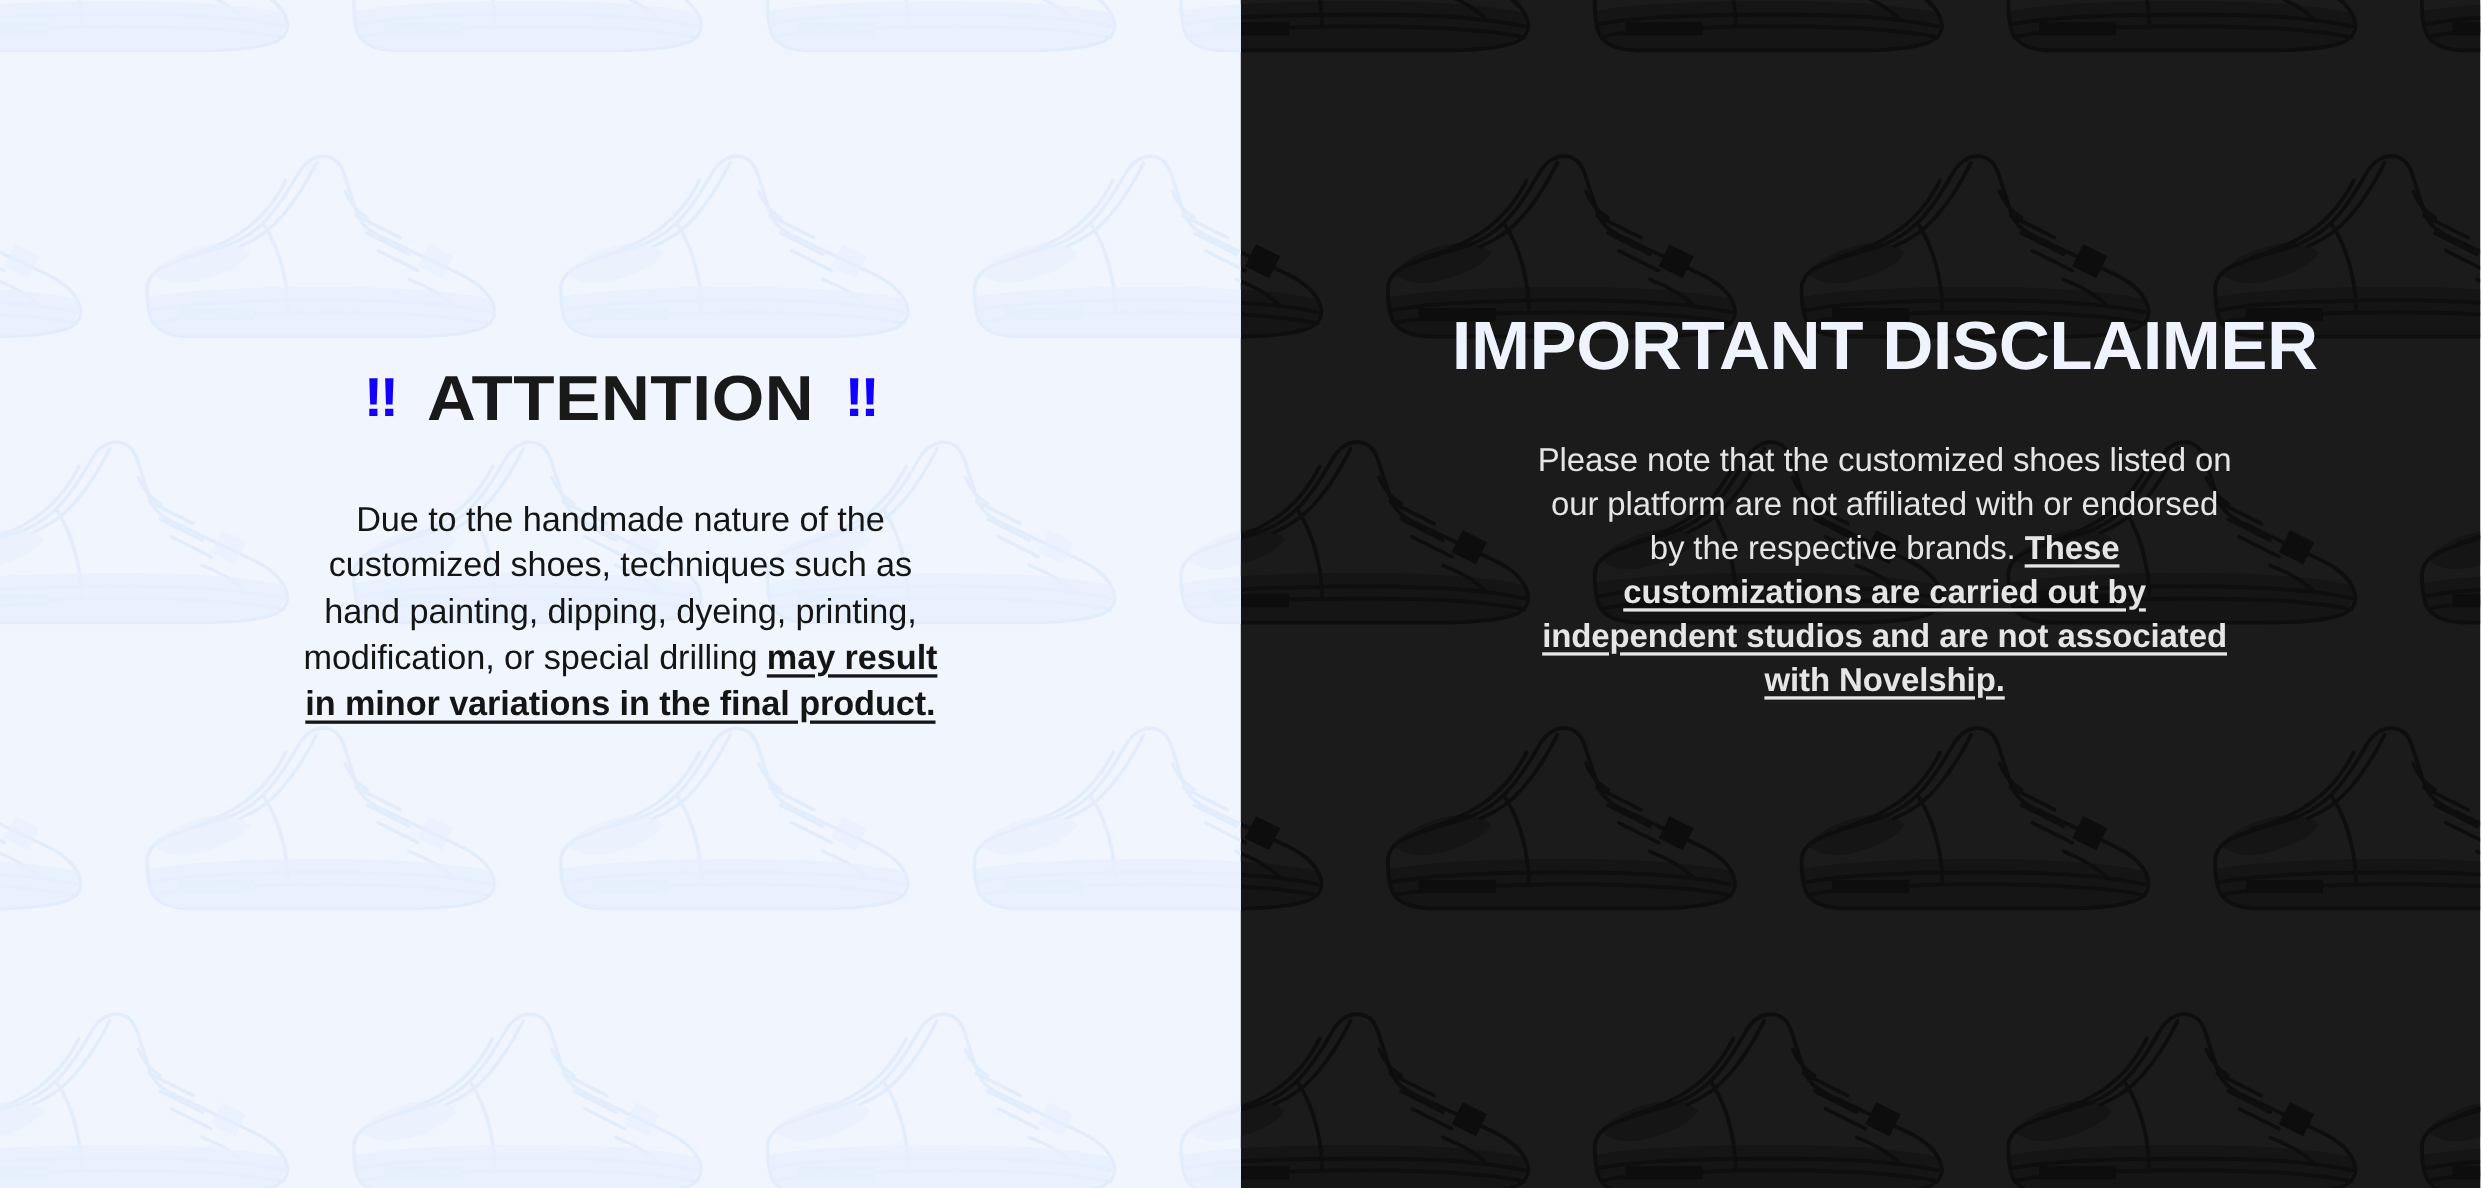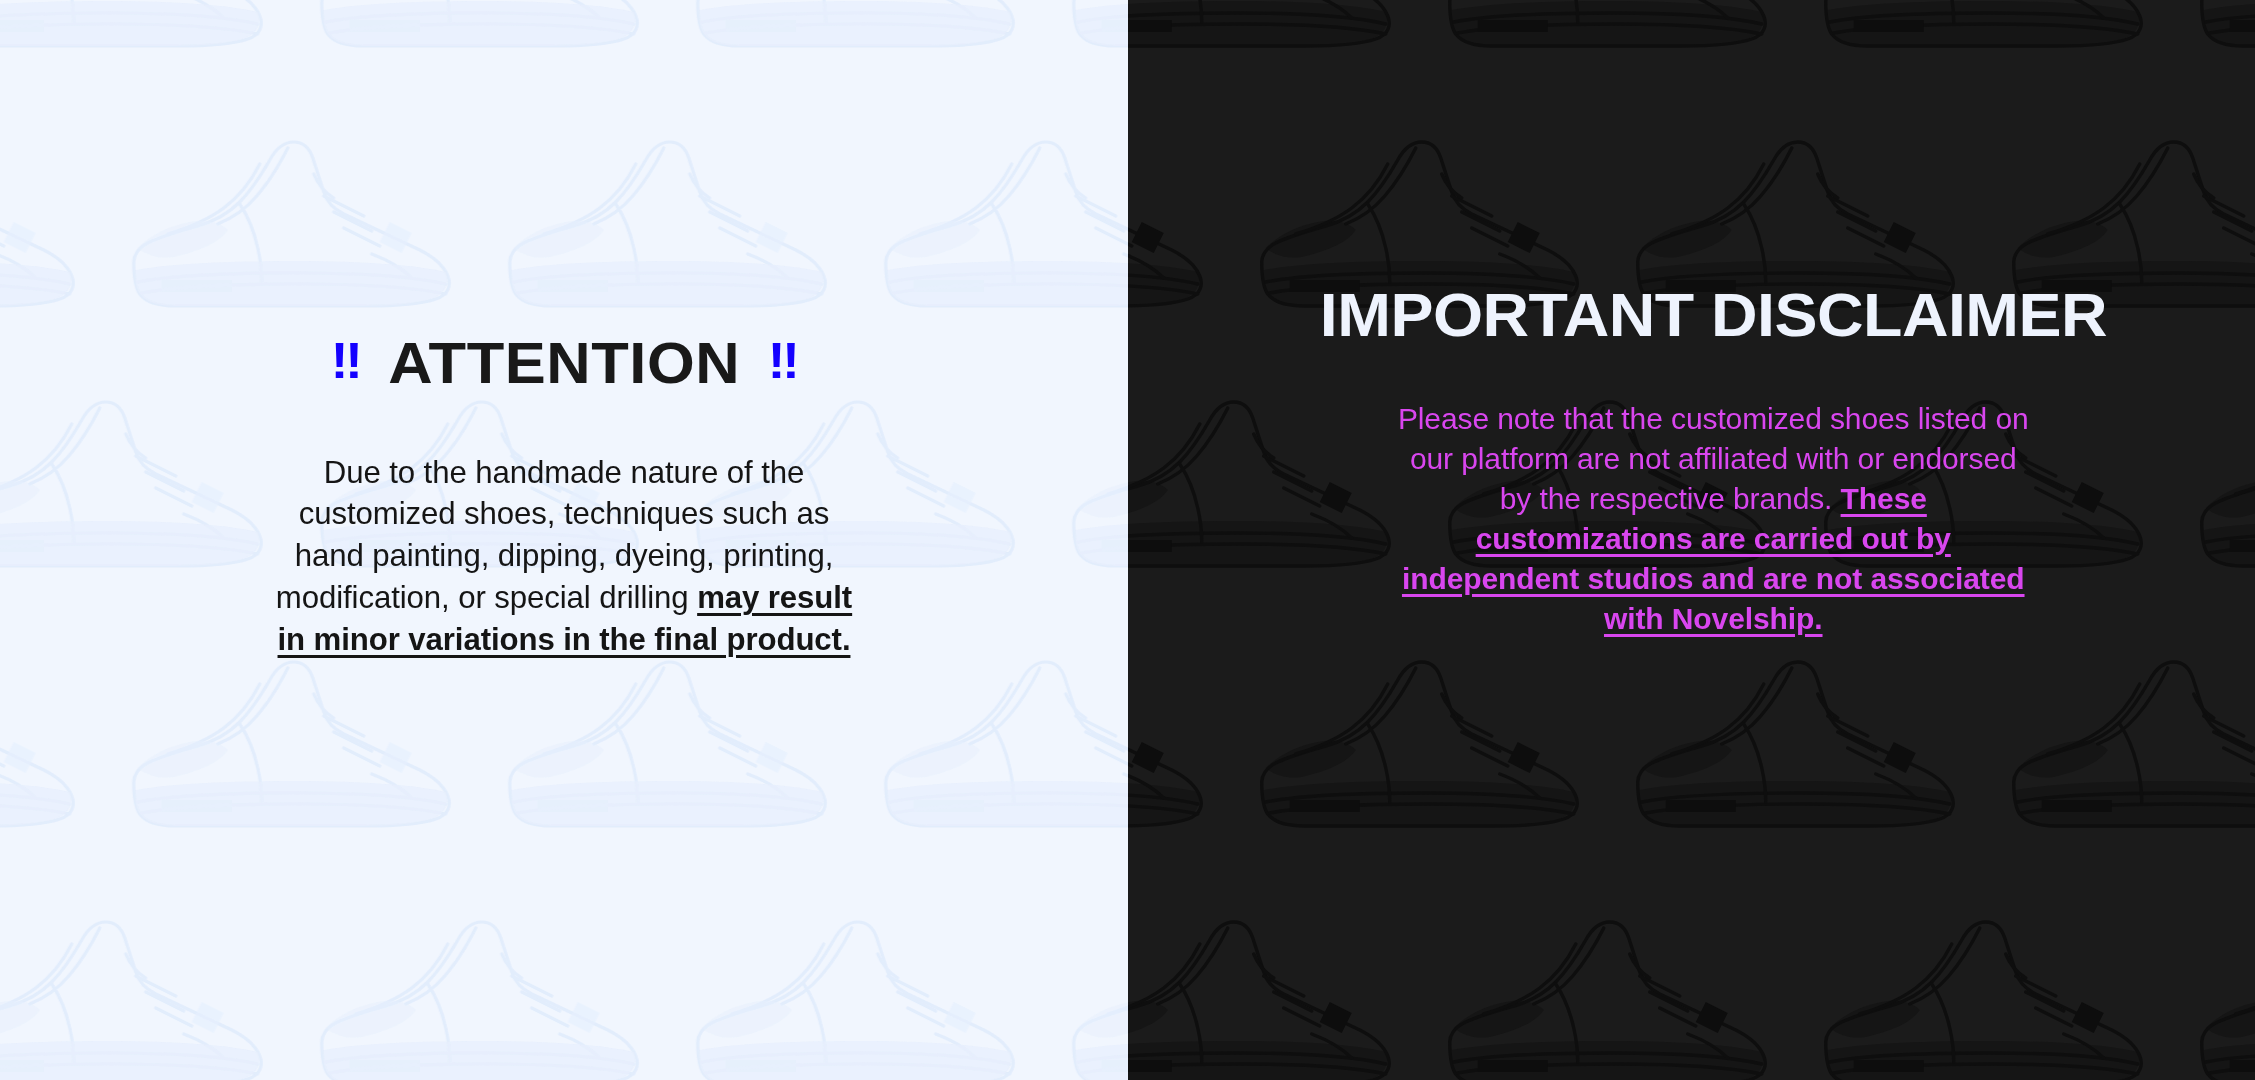--- a/index.html
+++ b/index.html
@@ -115,21 +115,21 @@
     line-height: 1.05;
     letter-spacing: -0.5px;
     margin: 0 0 22px 0;
     max-width: 760px;
     transform: scaleX(1.04);
   }
 
   .right-body {
     font-size: 30px;
     line-height: 1.33;
-    color: #d946ef;
+    color: #e5e5e5;
     max-width: 640px;
     font-weight: 400;
     letter-spacing: -0.1px;
   }
   .right-body .strong-underline {
     font-weight: 700;
     text-decoration: underline;
     text-decoration-thickness: 2.5px;
     text-underline-offset: 5px;
   }

